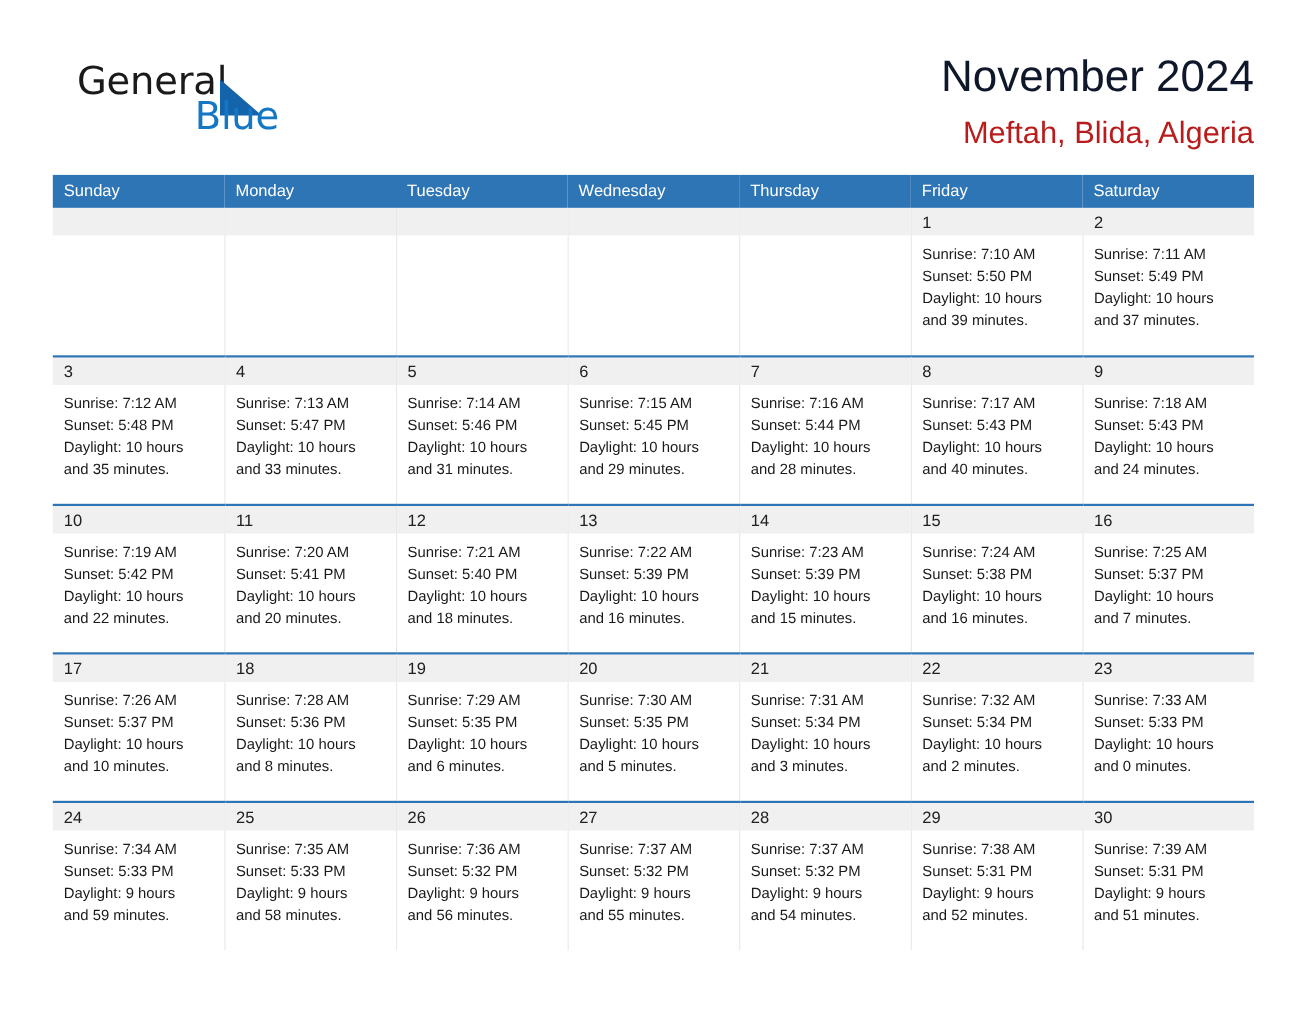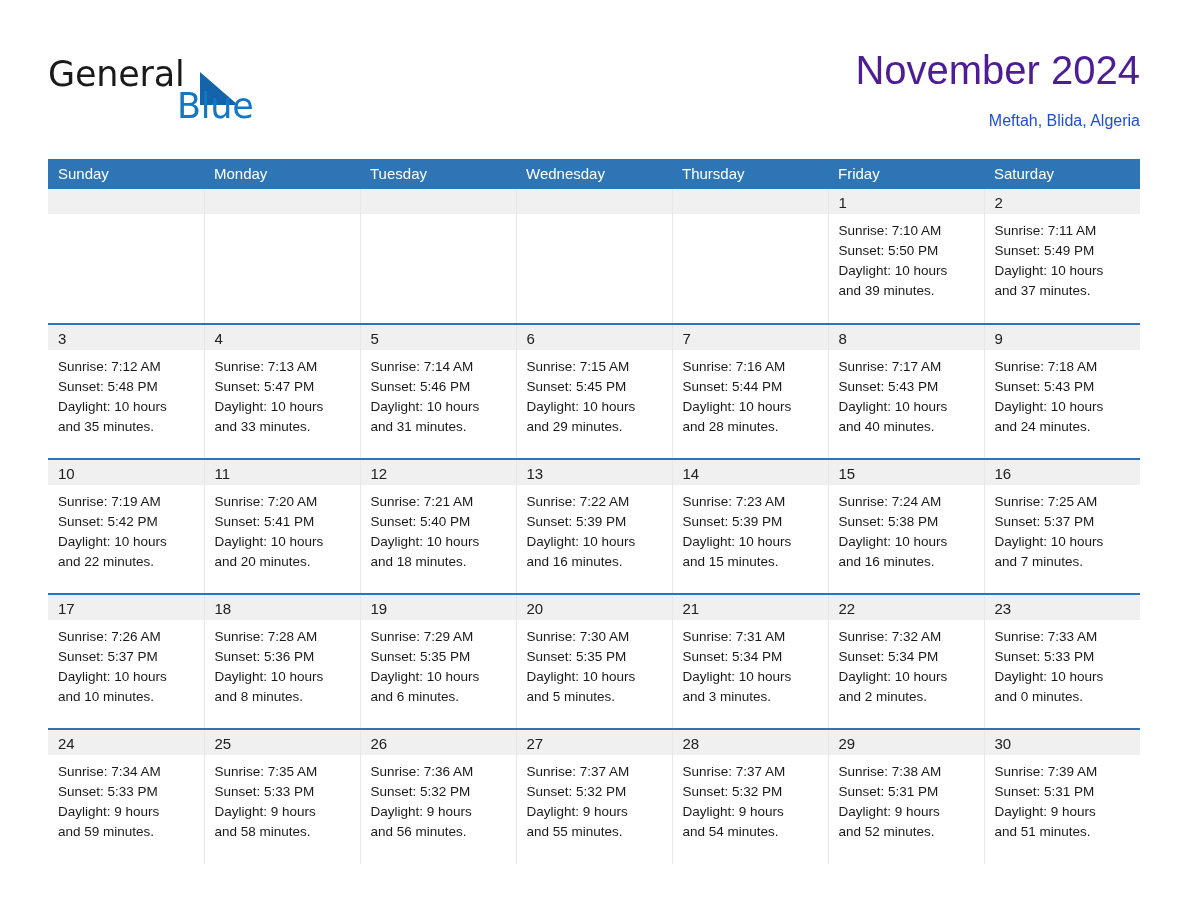--- a/index.html
+++ b/index.html
@@ -23,21 +23,21 @@
     left: 48px; top: 44px;
     width: 1092px; height: 104px;
   }
   .brand {
     position: absolute;
     left: 0px; top: 10px;
     width: 330px; height: 86px;
   }
   .brand-line1 {
     position: absolute;
-    left: 0; top: 0px;
+    left: 22px; top: 0px;
     font-size: 35px;
     letter-spacing: -0.2px;
     color: #1a1a1a;
     font-family: "DejaVu Sans", sans-serif;
     font-weight: 400;
     line-height: 40px;
     white-space: nowrap;
     text-align: center;
   }
   .brand-tri {
@@ -60,28 +60,28 @@
     text-align: center;
   }
   .title-block {
     position: absolute;
     right: 0; top: 0;
     text-align: right;
   }
   .cal-title {
     font-size: 40px;
     font-weight: 400;
-    color: #4c1d95;
+    color: #0f172a;
     line-height: 52px;
     white-space: nowrap;
   }
   .cal-subtitle {
-    font-size: 16px;
+    font-size: 28px;
     font-weight: 400;
-    color: #1d4ed8;
+    color: #b91c1c;
     line-height: 34px;
     margin-top: 8px;
     white-space: nowrap;
   }
 
   
   .calendar {
     position: absolute;
     left: 48px; top: 159px;
     width: 1092px;

